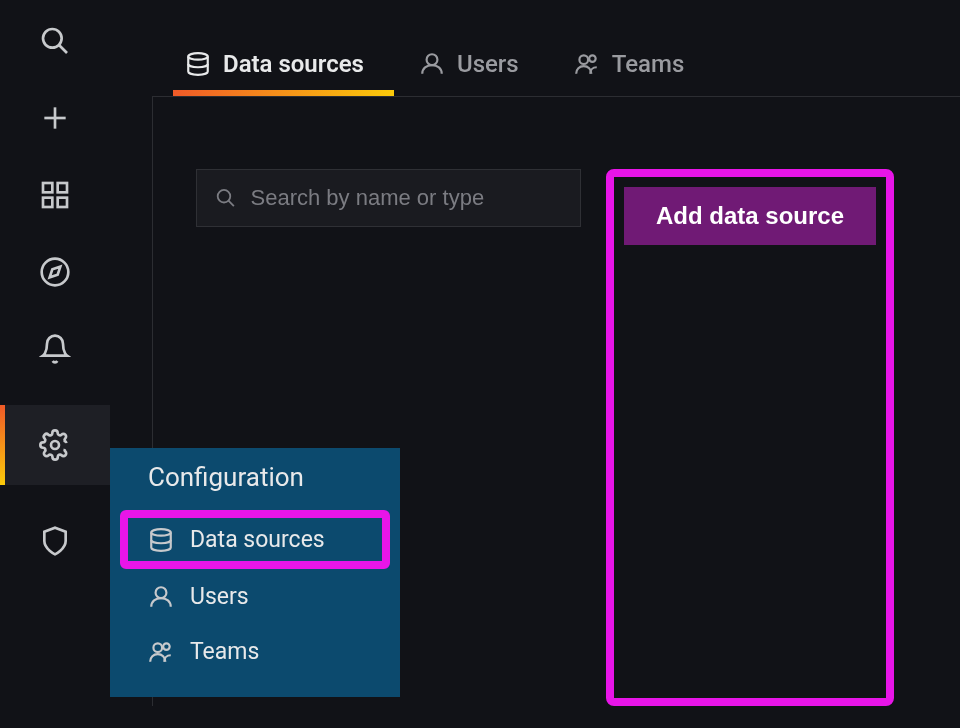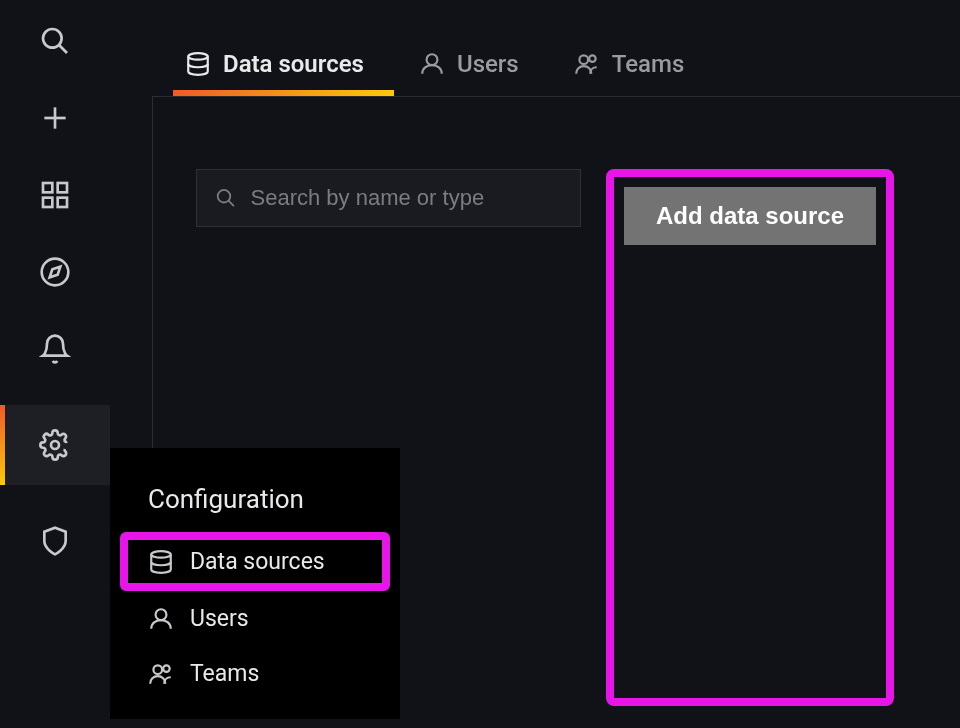--- a/index.html
+++ b/index.html
@@ -149,35 +149,35 @@
       color: #7b7c82;
     }
     .add-btn-wrap {
       position: relative;
       padding: 10px;
       border: 8px solid #e815e8;
       border-radius: 8px;
     }
     .add-btn {
       height: 58px;
-      background: #737373;
+      background: #701a75;
       border: none;
       color: #fff;
       font-size: 24px;
       font-weight: 600;
       padding: 12px 32px;
       cursor: pointer;
     }
     .flyout {
       position: absolute;
       left: 110px;
       top: 448px;
       width: 290px;
-      background: #000000;
-      padding: 28px 0 18px 0;
+      background: #0c4a6e;
+      padding: 6px 0 18px 0;
     }
     .flyout-title {
       font-size: 26px;
       color: #e8e9ea;
       padding: 8px 0 18px 38px;
     }
     .flyout-item {
       display: flex;
       align-items: center;
       gap: 16px;

